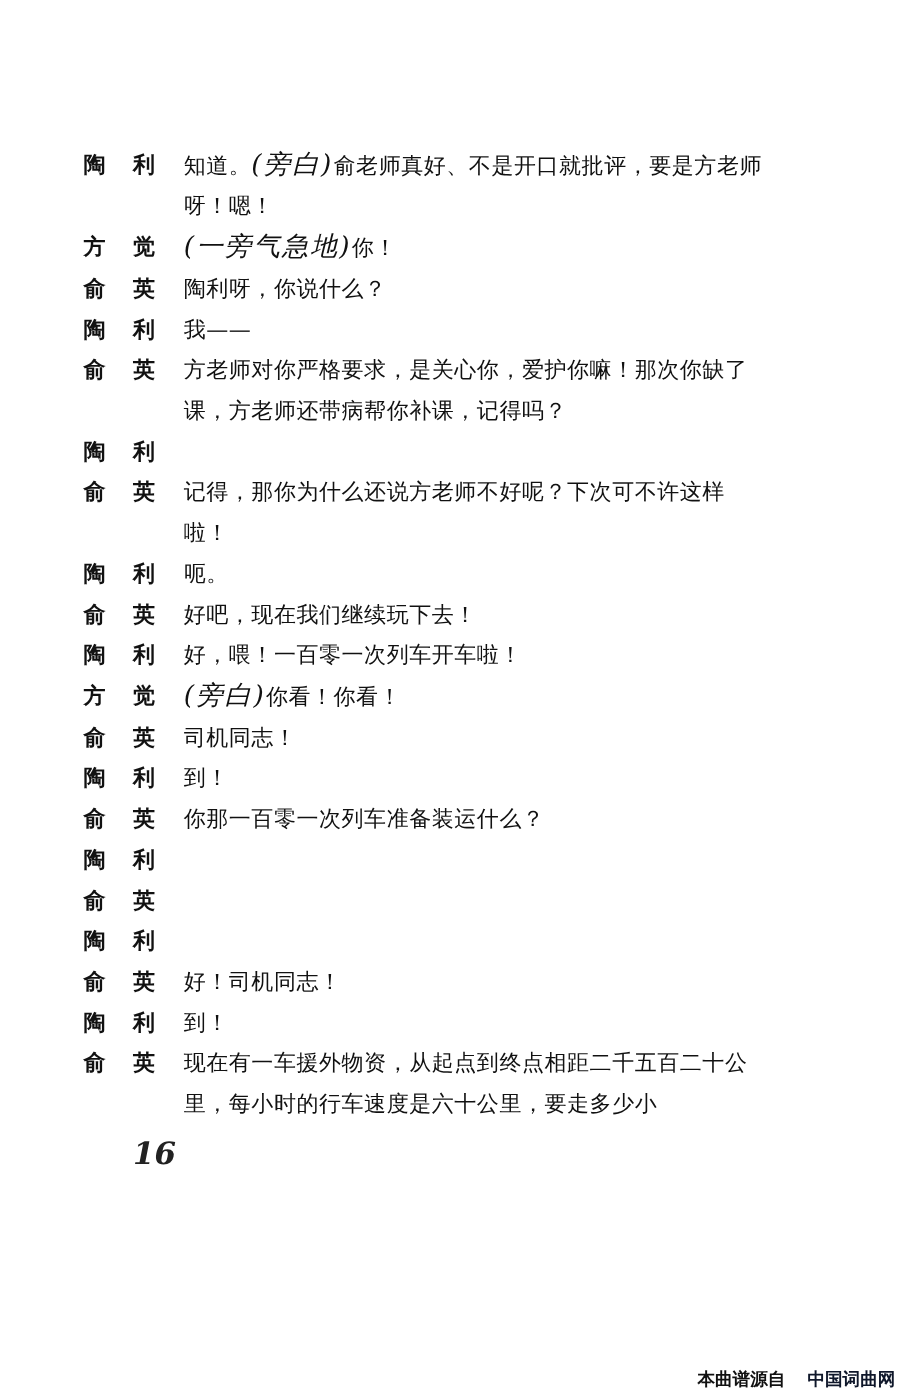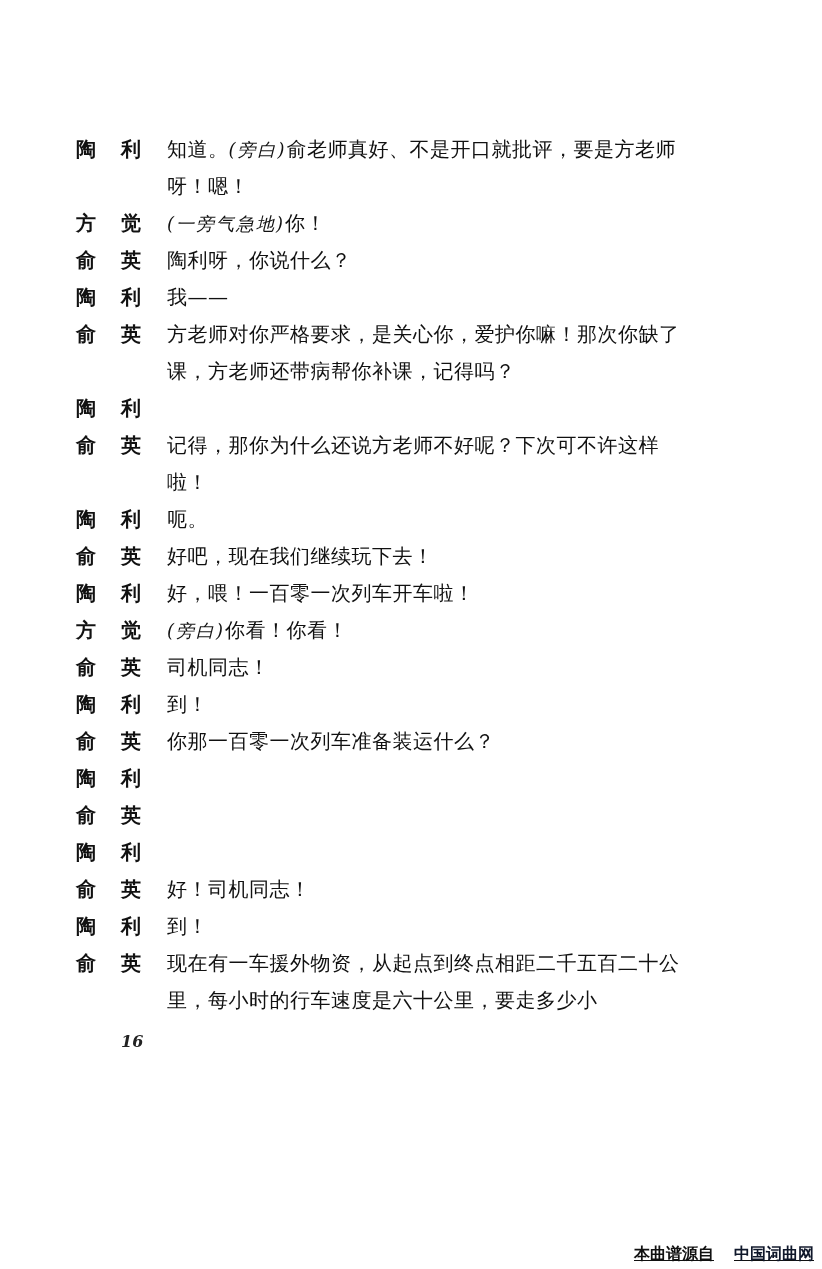--- a/index.html
+++ b/index.html
@@ -52,43 +52,42 @@
     .line-text {
       flex: 1;
       font-size: 20px;
       line-height: 37px;
       letter-spacing: 0.5px;
       word-break: break-all;
       white-space: normal;
     }
     .aside {
       font-style: italic;
-      font-size: 18px;
+      font-size: 24px;
       letter-spacing: 2px;
     }
     .page-number {
       position: absolute;
       left: 121px;
       top: 1032px;
       font-family: "DejaVu Serif", "Liberation Serif", serif;
       font-style: italic;
       font-weight: bold;
-      font-size: 16px;
+      font-size: 28px;
       color: #222;
     }
     .footer {
       position: absolute;
       right: 8px;
       top: 1244px;
       font-family: "DejaVu Sans", "Liberation Sans", sans-serif;
       font-weight: bold;
       font-size: 16px;
       display: flex;
       gap: 20px;
-      text-decoration: underline;
     }
     .footer .src { color: #111; }
     .footer .site { color: #0f172a; }
   </style>
 </head>
 <body>
 
 <div class="page">
   <div class="dialogue">
 

